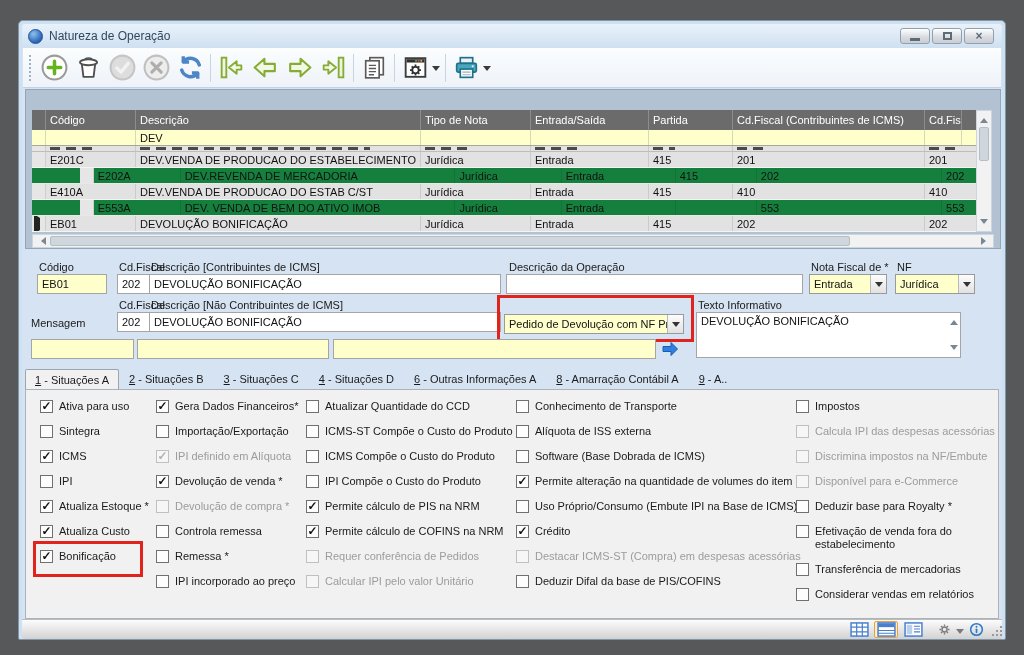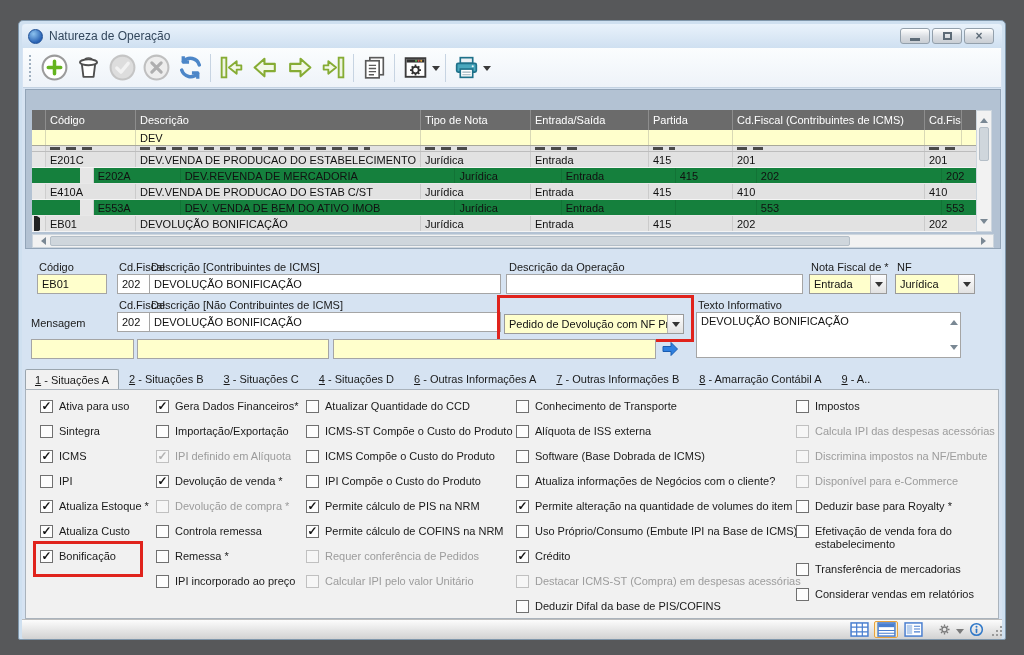--- a/index.html
+++ b/index.html
@@ -438,21 +438,20 @@
           </svg>
       </span>
     </div>
 
     <div class="tabstrip" id="tabstrip">
         <span class="tab active"><span class="u">1</span> - Situações A</span>
         <span class="tab"><span class="u">2</span> - Situações B</span>
         <span class="tab"><span class="u">3</span> - Situações C</span>
         <span class="tab"><span class="u">4</span> - Situações D</span>
         <span class="tab"><span class="u">6</span> - Outras Informações A</span>
-        <span class="tab"><span class="u">7</span> - Outras Informações B</span>
         <span class="tab"><span class="u">8</span> - Amarração Contábil A</span>
         <span class="tab"><span class="u">9</span> - A..</span>
       </div>
 
     <div class="tab-page">
       <div class="cbcol" style="left:14px">
           <span class="cbrow">
             <span class="cbbox">✓</span>
             <span class="cbtxt">Ativa para uso</span>
           </span>
@@ -554,24 +553,20 @@
             <span class="cbbox"></span>
             <span class="cbtxt">Conhecimento de Transporte</span>
           </span>
           <span class="cbrow">
             <span class="cbbox"></span>
             <span class="cbtxt">Alíquota de ISS externa</span>
           </span>
           <span class="cbrow">
             <span class="cbbox"></span>
             <span class="cbtxt">Software (Base Dobrada de ICMS)</span>
-          </span>
-          <span class="cbrow">
-            <span class="cbbox"></span>
-            <span class="cbtxt">Atualiza informações de Negócios com o cliente?</span>
           </span>
           <span class="cbrow">
             <span class="cbbox">✓</span>
             <span class="cbtxt">Permite alteração na quantidade de volumes do item</span>
           </span>
           <span class="cbrow">
             <span class="cbbox"></span>
             <span class="cbtxt">Uso Próprio/Consumo (Embute IPI na Base de ICMS)</span>
           </span>
           <span class="cbrow">

